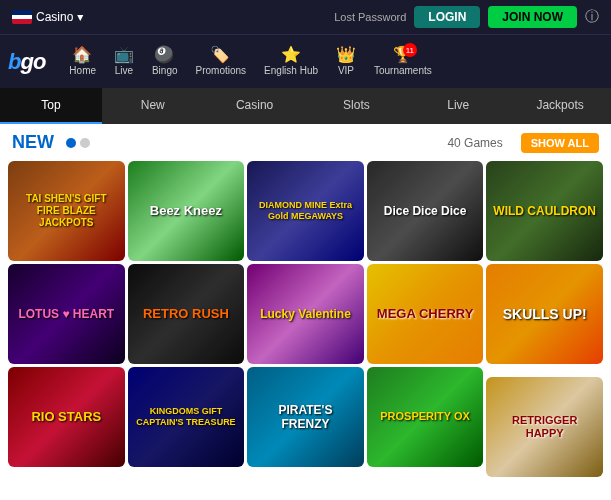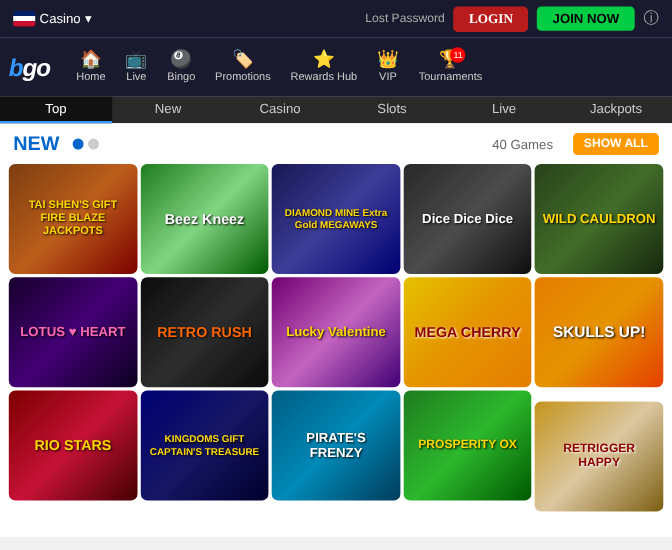--- a/index.html
+++ b/index.html
@@ -41,29 +41,28 @@
       display: flex;
       align-items: center;
       gap: 8px;
     }
     .lost-password {
       color: #aaa;
       font-size: 11px;
       cursor: pointer;
     }
     .btn-login {
-      background: #b91c1c;
+      background: #0f766e;
       color: white;
       border: none;
       padding: 4px 14px;
       border-radius: 4px;
       font-size: 12px;
       font-weight: bold;
       cursor: pointer;
-      font-family: Liberation Serif, serif;
     }
     .btn-join {
       background: #00cc44;
       color: #000000;
       border: none;
       padding: 4px 14px;
       border-radius: 4px;
       font-size: 12px;
       font-weight: bold;
       cursor: pointer;
@@ -114,21 +113,21 @@
     }
     .nav-item-wrap {
       position: relative;
       display: inline-flex;
     }
 
     
     .category-tabs {
       background: #2a2a2a;
       display: flex;
-      height: 24px;
+      height: 36px;
     }
     .cat-tab {
       flex: 1;
       display: flex;
       align-items: center;
       justify-content: center;
       color: #ccc;
       font-size: 12px;
       cursor: pointer;
       border-bottom: 2px solid transparent;
@@ -312,21 +311,21 @@
     <div class="nav-item">
       <span class="nav-icon">🎱</span>
       <span>Bingo</span>
     </div>
     <div class="nav-item">
       <span class="nav-icon">🏷️</span>
       <span>Promotions</span>
     </div>
     <div class="nav-item">
       <span class="nav-icon">⭐</span>
-      <span>Rewards Hub</span>
+      <span>English Hub</span>
     </div>
     <div class="nav-item">
       <span class="nav-icon">👑</span>
       <span>VIP</span>
     </div>
     <div class="nav-item">
       <div class="nav-item-wrap">
         <span class="nav-icon">🏆</span>
         <span class="badge" style="position:absolute;top:-4px;right:-4px;background:red;color:white;border-radius:50%;width:14px;height:14px;font-size:8px;display:flex;align-items:center;justify-content:center;">11</span>
       </div>

